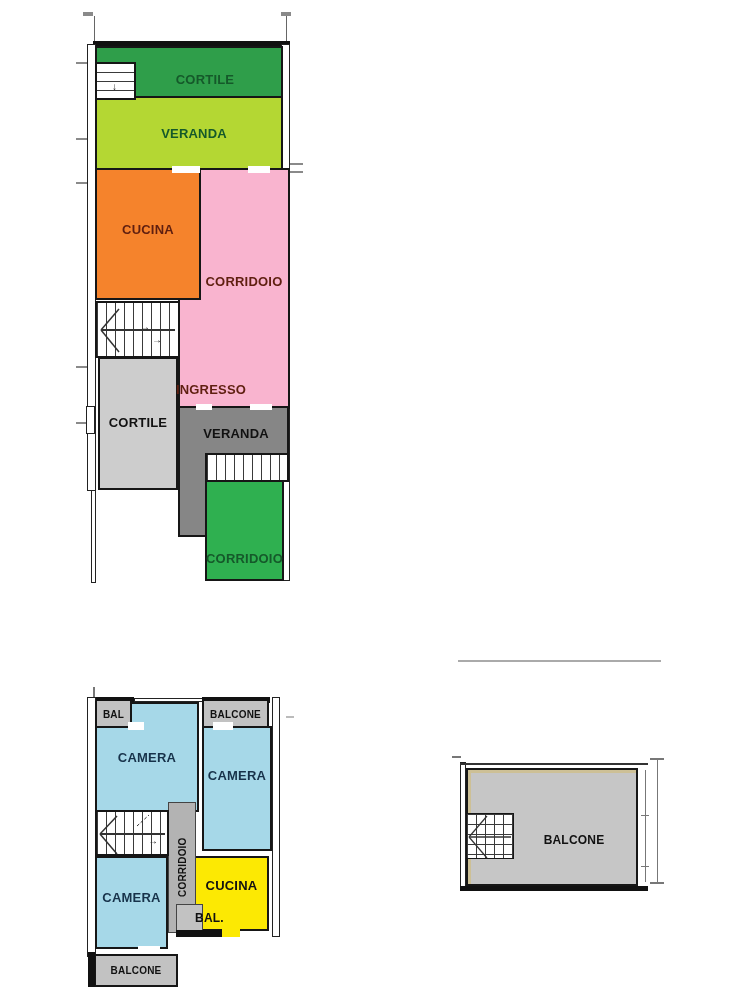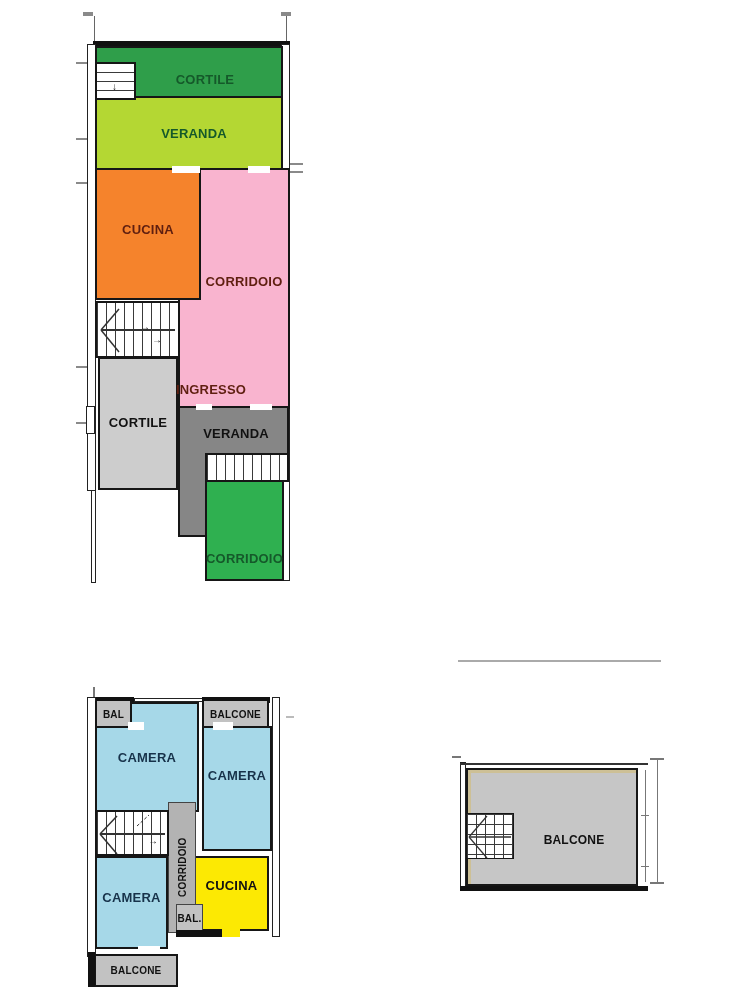--- a/index.html
+++ b/index.html
@@ -11,21 +11,21 @@
   .blackbar{position:absolute;background:#111;}
   .tick{position:absolute;background:#8a8a8a;}
   .thinline{position:absolute;background:#b5b5b5;}
   .lbl{position:absolute;box-sizing:border-box;display:flex;align-items:center;justify-content:center;
        font-weight:bold;font-size:13px;color:#111;letter-spacing:.2px;white-space:nowrap;z-index:6;}
   .lbl.green{color:#15592a;}
   .lbl.maroon{color:#5f1f10;}
   .lbl.navy{color:#17324a;}
   .lbl.big{font-size:12px;}
   .lbl.small{font-size:10px;}
-  .lbl.tiny{font-size:10px;}
+  .lbl.tiny{font-size:12px;margin-left:20px;}
   .stairs{position:absolute;box-sizing:border-box;background:#fff;border:2px solid #161616;z-index:3;}
   .treads-v{background-image:repeating-linear-gradient(to right,#3a3a3a 0 1px,transparent 1px 9px);}
   .treads-h{background-image:repeating-linear-gradient(to bottom,transparent 0 8px,#3a3a3a 8px 9px);}
   .treads-grid{background-image:repeating-linear-gradient(to right,#3a3a3a 0 1px,transparent 1px 9px),
                repeating-linear-gradient(to bottom,#3a3a3a 0 1px,transparent 1px 10px);}
   .gap{position:absolute;background:#fff;z-index:4;}
   .arrow{position:absolute;font-size:10px;font-weight:bold;color:#222;z-index:5;line-height:1;}
   .stair-svg{position:absolute;left:0;top:0;z-index:4;}
   .vtext{writing-mode:vertical-rl;transform:rotate(180deg);}
 </style>

